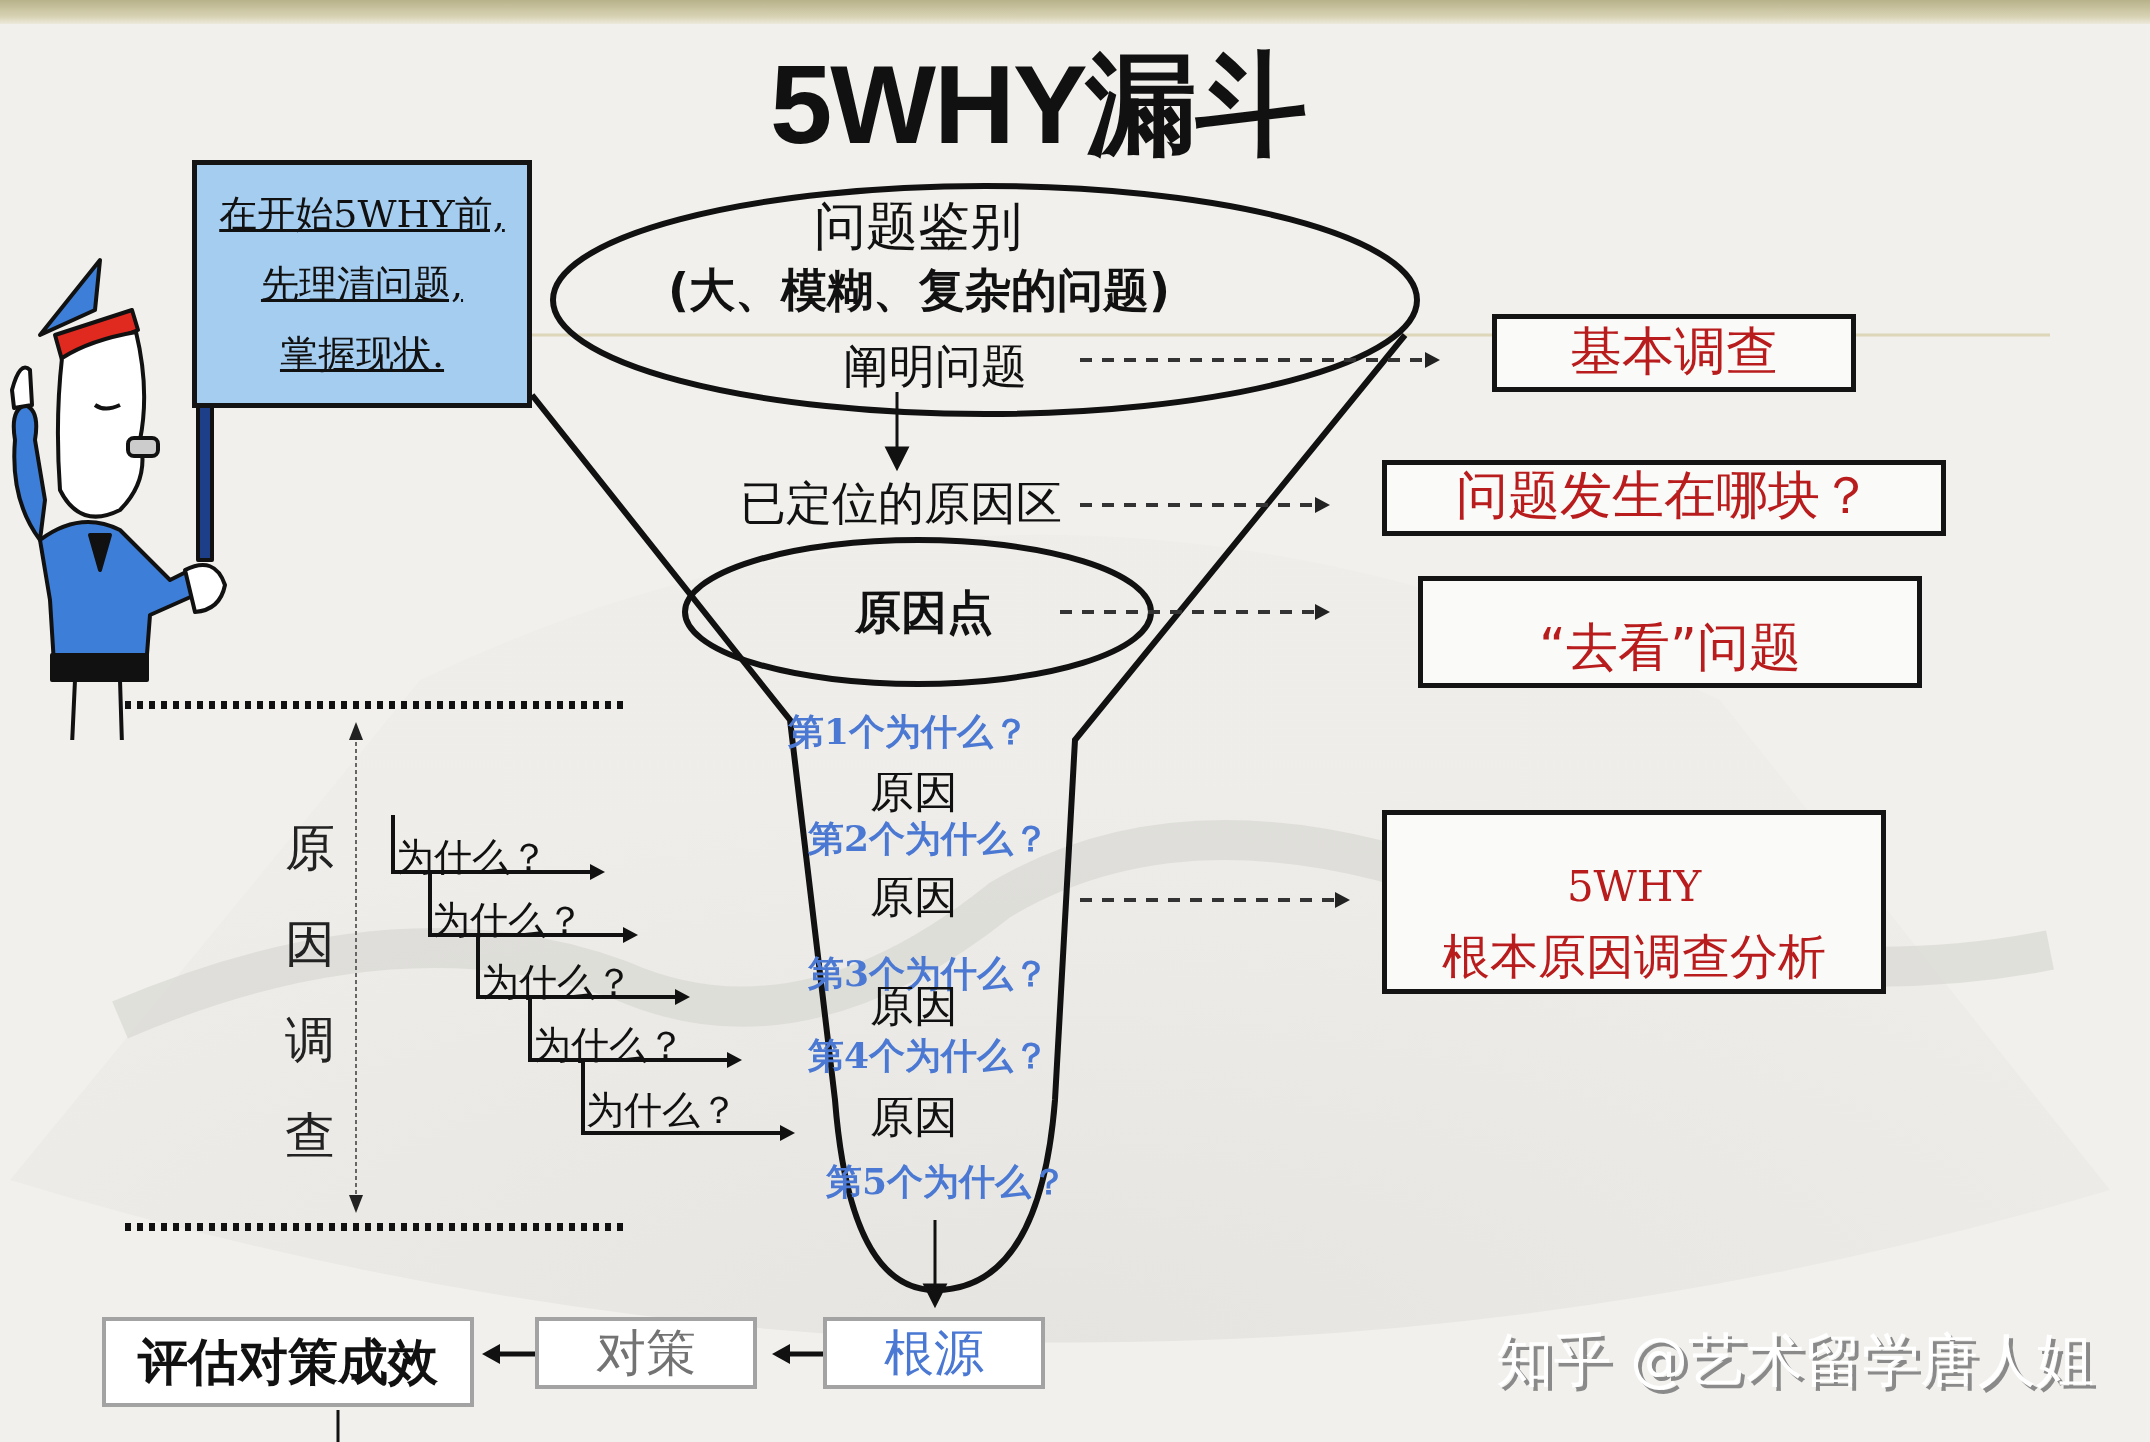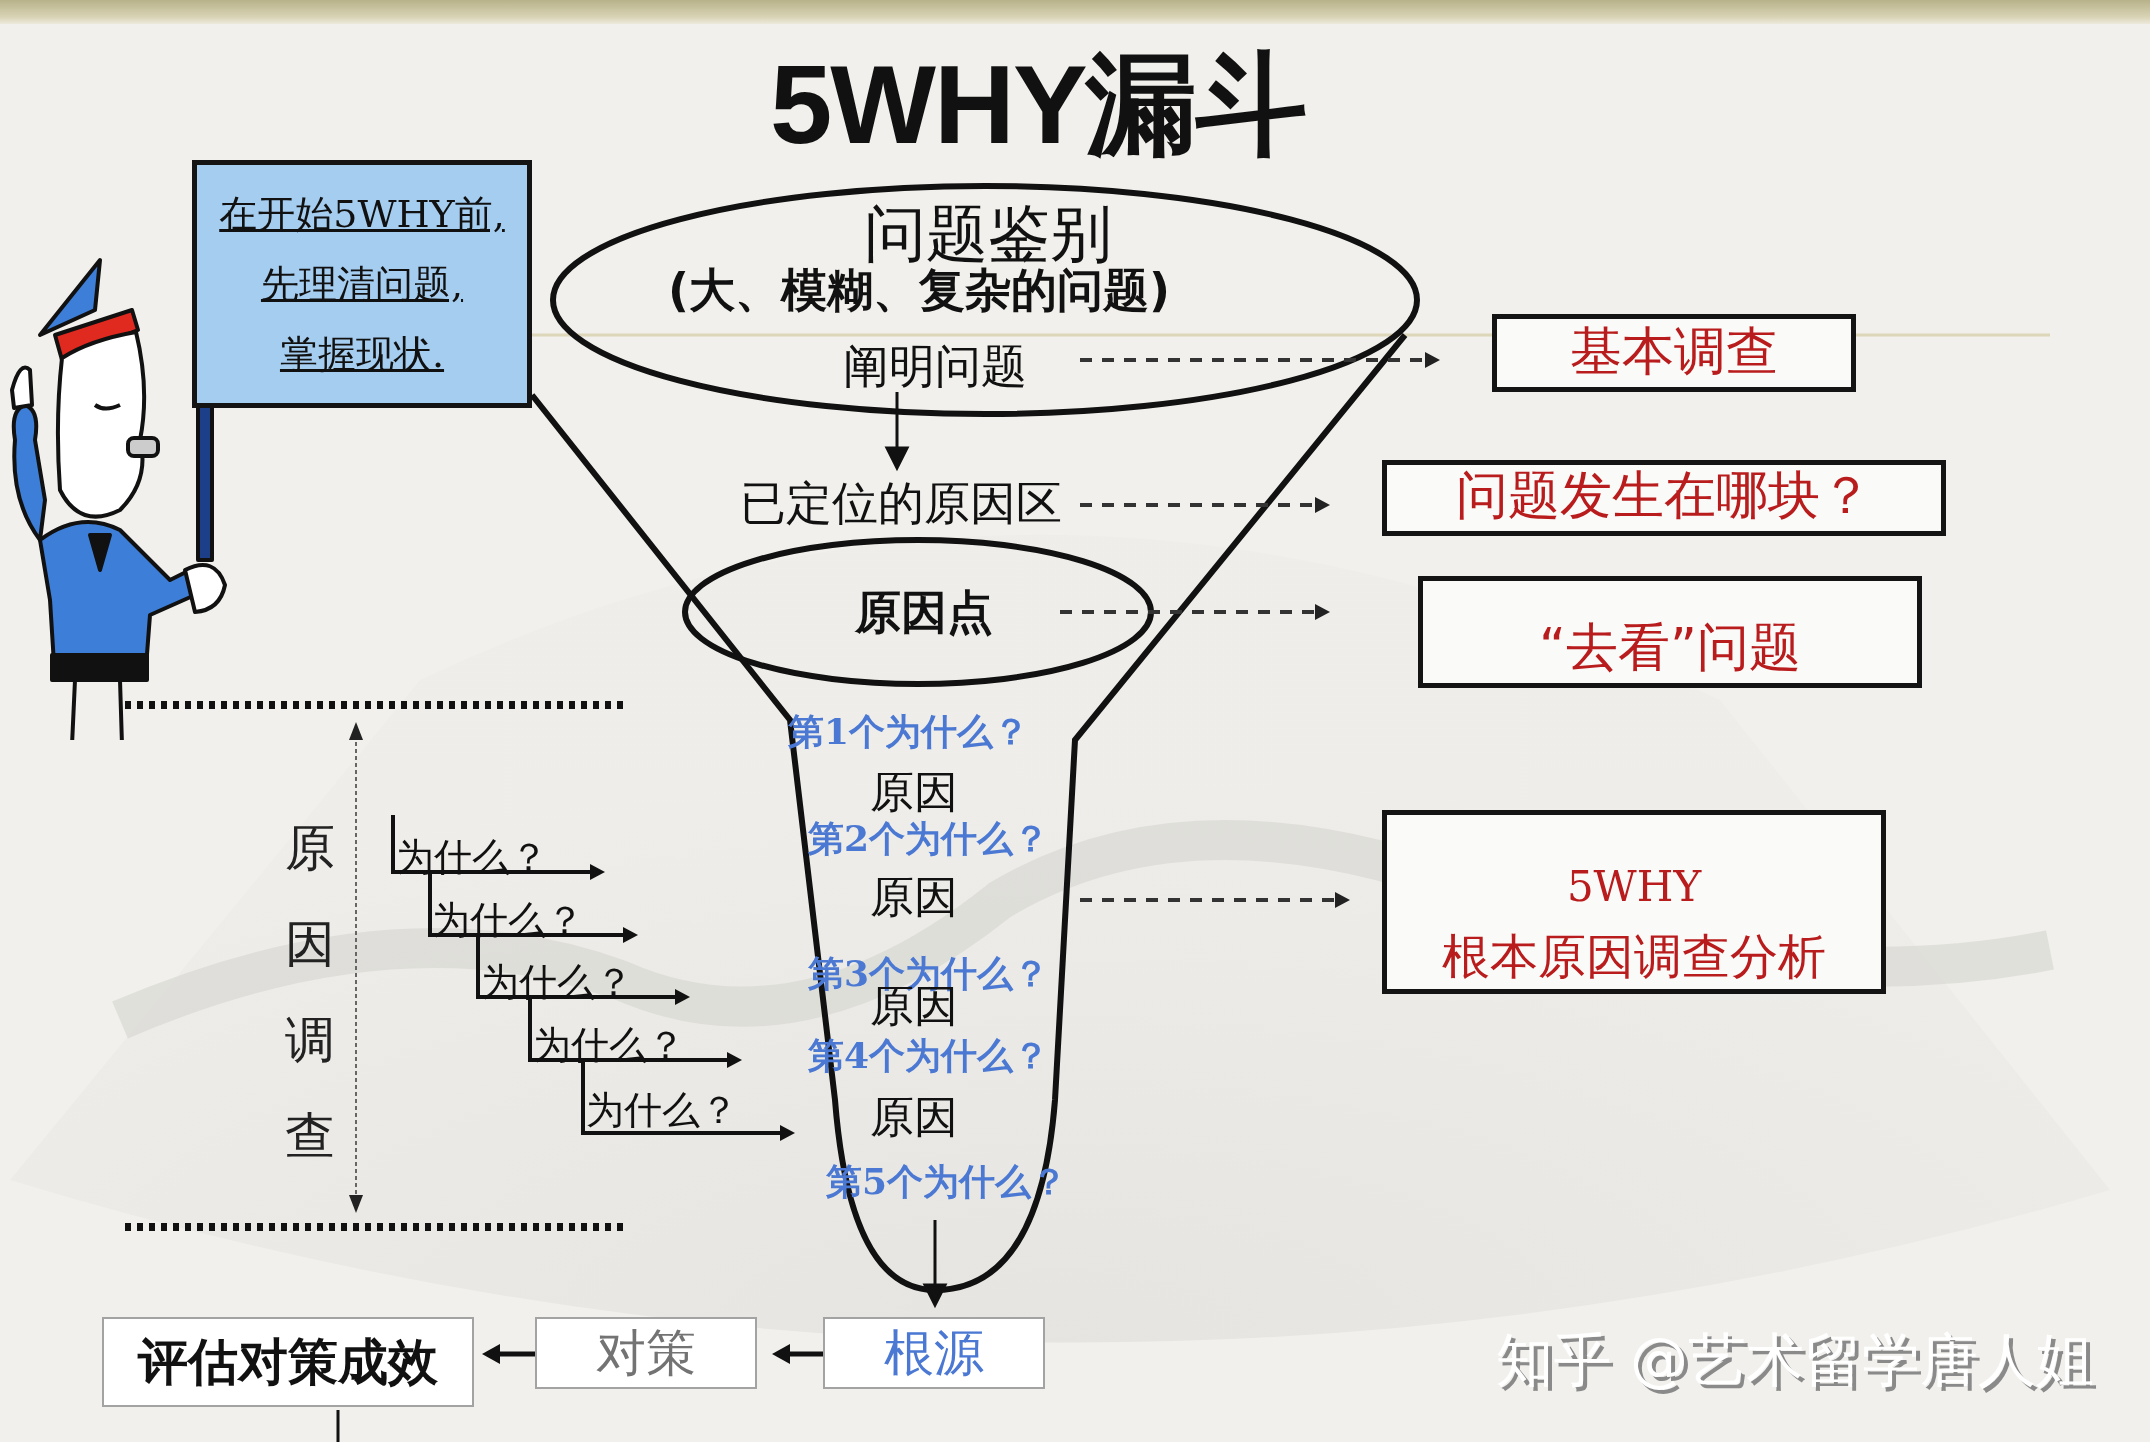--- a/index.html
+++ b/index.html
@@ -13,21 +13,21 @@
     font-family:"Liberation Sans","DejaVu Sans",sans-serif;white-space:nowrap;}
   .sign{left:192px;top:160px;width:340px;height:248px;background:#a5cdf0;border:5px solid #141414;box-sizing:border-box;
     display:flex;flex-direction:column;align-items:center;justify-content:center;}
   .sign span{font-family:"DejaVu Serif","Liberation Serif",serif;font-weight:normal;font-size:38px;color:#111;
     text-decoration:underline;line-height:70px;white-space:nowrap;}
   .blue{color:#4a78d2;}
   .red{color:#d02a2a;}
   .txt{white-space:nowrap;font-size:44px;color:#111;}
   .box{position:absolute;border:5px solid #141414;background:#fafaf8;box-sizing:border-box;
     display:flex;flex-direction:column;align-items:center;justify-content:flex-end;font-size:52px;color:#b91c1c;white-space:nowrap;}
-  .btmbox{position:absolute;border:2px solid #a3a3a3;background:#fff;box-sizing:border-box;
+  .btmbox{position:absolute;border:4px solid #a3a3a3;background:#fff;box-sizing:border-box;
     display:flex;align-items:center;justify-content:center;font-size:50px;white-space:nowrap;}
   .why{font-family:"DejaVu Serif","Liberation Serif",serif;font-weight:bold;font-size:36px;white-space:nowrap;}
   .side{font-size:50px;color:#222;line-height:96px;width:60px;text-align:center;}
   .watermark{right:56px;top:1322px;font-size:58px;color:#fff;white-space:nowrap;
     text-shadow:4px 4px 0 #8a8a8a;font-family:"DejaVu Sans","Liberation Sans",sans-serif;}
 </style>
 </head>
 <body>
 
 <div class="topbar"></div>
@@ -134,21 +134,21 @@
   <g stroke="#111" stroke-width="5">
     <line x1="790" y1="1354" x2="840" y2="1354"></line>
     <line x1="500" y1="1354" x2="550" y2="1354"></line>
   </g>
   <g fill="#111">
     <polygon points="790,1344 772,1354 790,1364"></polygon>
     <polygon points="500,1344 482,1354 500,1364"></polygon>
   </g>
 </svg>
 
-<div class="abs txt blue" style="left:864px;top:192px;font-size:62px;">问题鉴别</div>
+<div class="abs txt blue" style="left:814px;top:192px;font-size:52px;">问题鉴别</div>
 <div class="abs txt" style="left:668px;top:260px;font-size:46px;font-weight:bold;">(大、模糊、复杂的问题)</div>
 <div class="abs txt blue" style="left:843px;top:336px;font-size:46px;">阐明问题</div>
 <div class="abs txt" style="left:740px;top:473px;font-size:46px;">已定位的原因区</div>
 <div class="abs txt red" style="left:855px;top:582px;font-size:46px;font-weight:bold;">原因点</div>
 
 <div class="abs why blue" style="left:788px;top:708px;">第1个为什么？</div>
 <div class="abs txt" style="left:870px;top:763px;">原因</div>
 <div class="abs why blue" style="left:808px;top:815px;">第2个为什么？</div>
 <div class="abs txt" style="left:870px;top:868px;">原因</div>
 <div class="abs why blue" style="left:808px;top:922px;margin-top:28px;">第3个为什么？</div>

